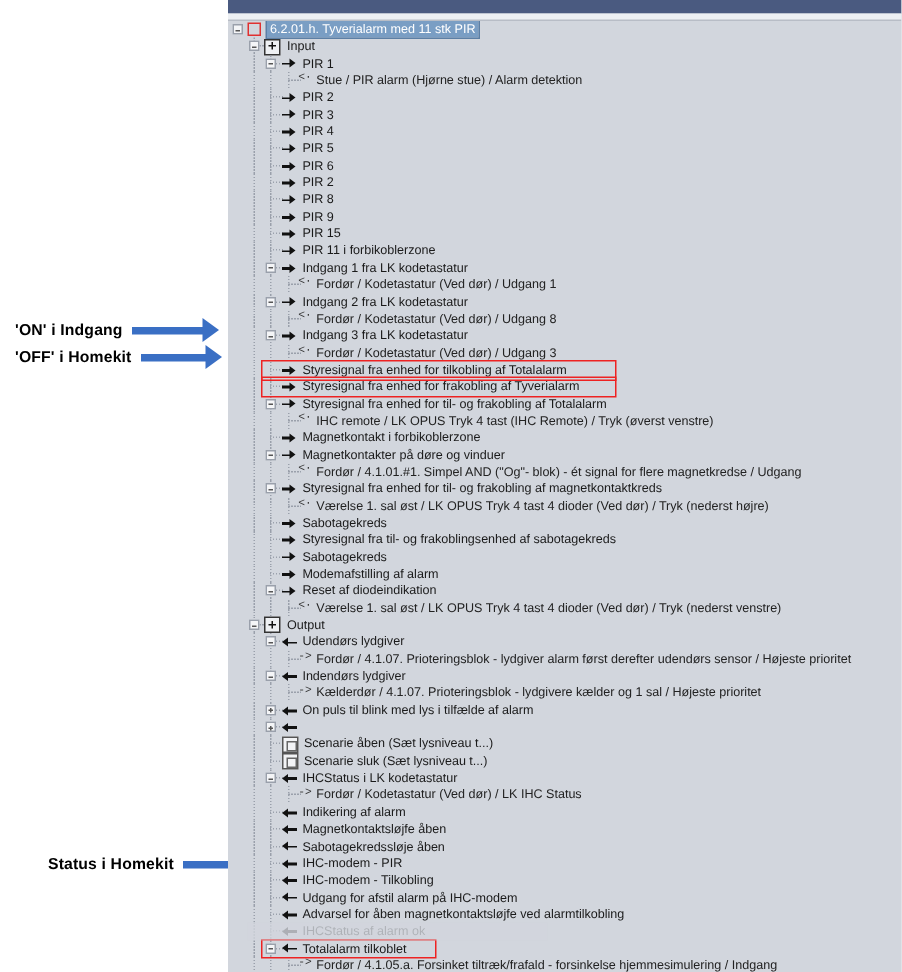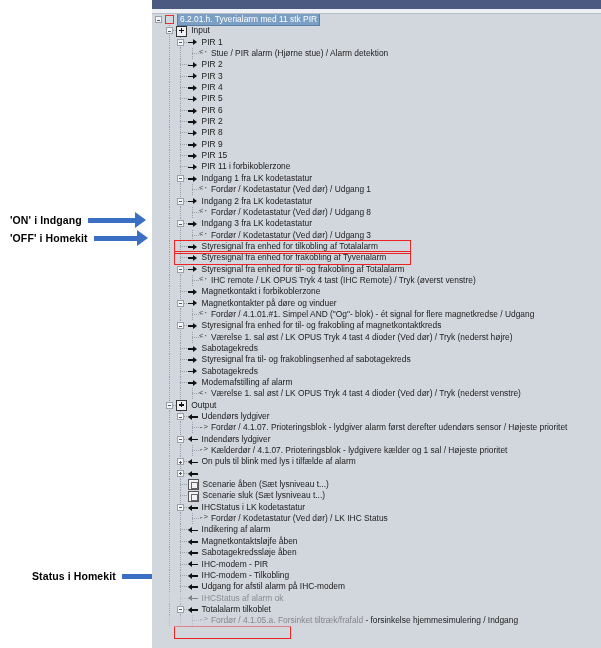--- a/index.html
+++ b/index.html
@@ -549,20 +549,31 @@
         <div class="row">
           <div class="guides">
             <span class="vline" style="left: 7px;"></span>
             <span class="vline" style="left: 18.3px;"></span>
             <span class="hline" style="left: 18.3px; width: 9.3px;"></span>
           </div>
           <span style="display: inline-block; flex: 0 0 auto; width: 25.6px;"></span>
           <span class="ico ico-arrow-right"></span>
           <span class="txt">Modemafstilling af alarm</span>
         </div>
+        <div class="row">
+          <div class="guides">
+            <span class="vline" style="left: 7px;"></span>
+            <span class="vline" style="left: 18.3px;"></span>
+            <span class="hline" style="left: 18.3px; width: 9.3px;"></span>
+          </div>
+          <span class="exp" style="left: 15.3px;"></span>
+          <span style="display: inline-block; flex: 0 0 auto; width: 25.6px;"></span>
+          <span class="ico ico-arrow-right"></span>
+          <span class="txt">Reset af diodeindikation</span>
+        </div>
         <div class="row leaf">
           <div class="guides">
             <span class="vline" style="left: 7px;"></span>
             <span class="vline" style="left: 18.3px;"></span>
             <span class="vline" style="left: 29.6px;"></span>
             <span class="hline" style="left: 29.6px; width: 9.3px;"></span>
           </div>
           <span style="display: inline-block; flex: 0 0 auto; width: 36.9px;"></span>
           <span class="ico ico-link-in"></span>
           <span class="txt">Værelse 1. sal øst / LK OPUS Tryk 4 tast 4 dioder (Ved dør)  / Tryk (nederst venstre)</span>
@@ -736,20 +747,30 @@
         </div>
         <div class="row">
           <div class="guides">
             <span class="vline" style="left: 7px;"></span>
             <span class="vline" style="left: 18.3px;"></span>
             <span class="hline" style="left: 18.3px; width: 9.3px;"></span>
           </div>
           <span style="display: inline-block; flex: 0 0 auto; width: 25.6px;"></span>
           <span class="ico ico-arrow-left"></span>
           <span class="txt">Udgang for afstil alarm på IHC-modem</span>
+        </div>
+        <div class="row">
+          <div class="guides">
+            <span class="vline" style="left: 7px;"></span>
+            <span class="vline" style="left: 18.3px;"></span>
+            <span class="hline" style="left: 18.3px; width: 9.3px;"></span>
+          </div>
+          <span style="display: inline-block; flex: 0 0 auto; width: 25.6px;"></span>
+          <span class="ico ico-arrow-left"></span>
+          <span class="txt">Advarsel for åben magnetkontaktsløjfe ved alarmtilkobling</span>
         </div>
         <div class="row" style="opacity: 0.42;">
           <div class="guides">
             <span class="vline" style="left: 7px;"></span>
             <span class="vline" style="left: 18.3px;"></span>
             <span class="hline" style="left: 18.3px; width: 9.3px;"></span>
           </div>
           <span style="display: inline-block; flex: 0 0 auto; width: 25.6px;"></span>
           <span class="ico ico-arrow-left"></span>
           <span class="txt">IHCStatus af alarm ok</span>

